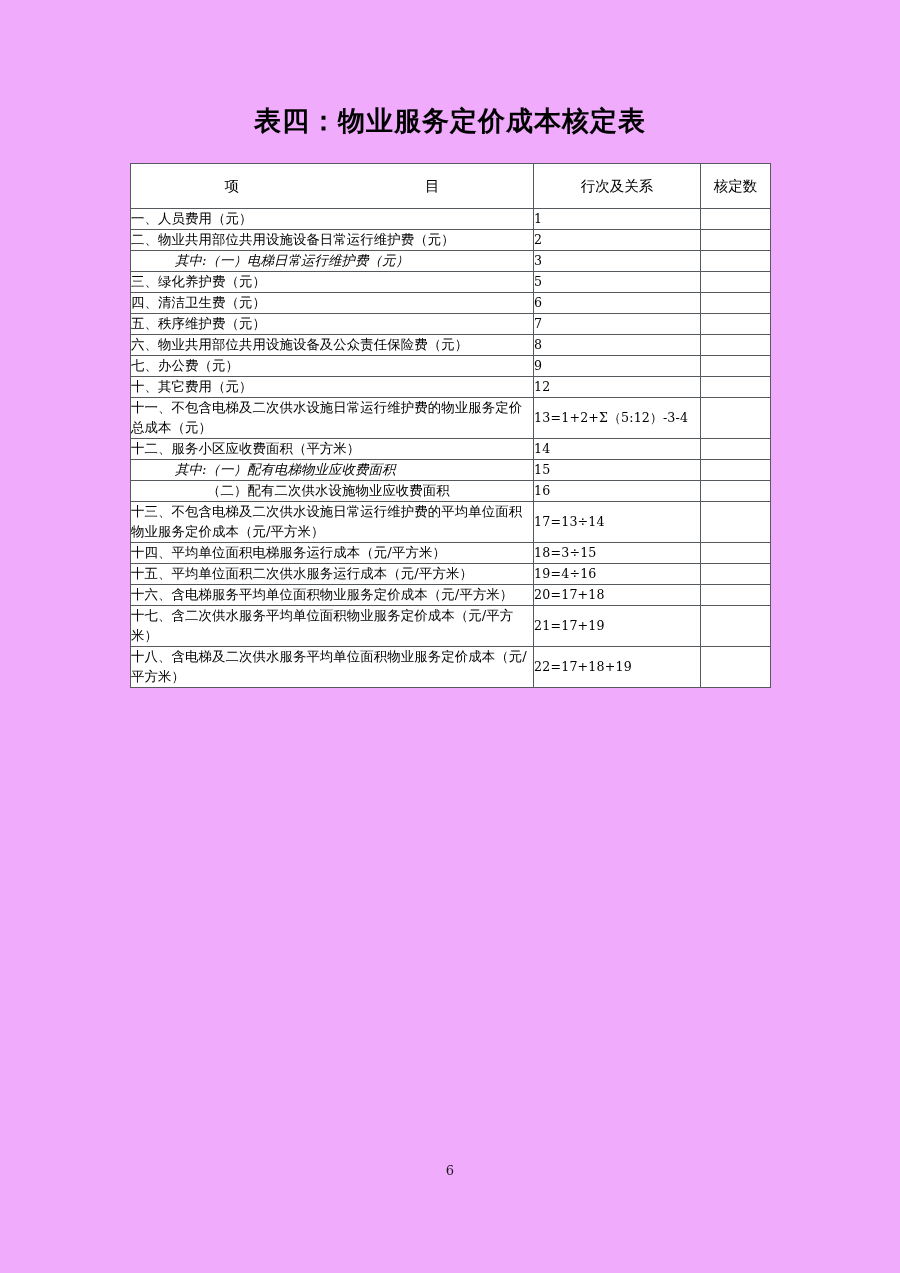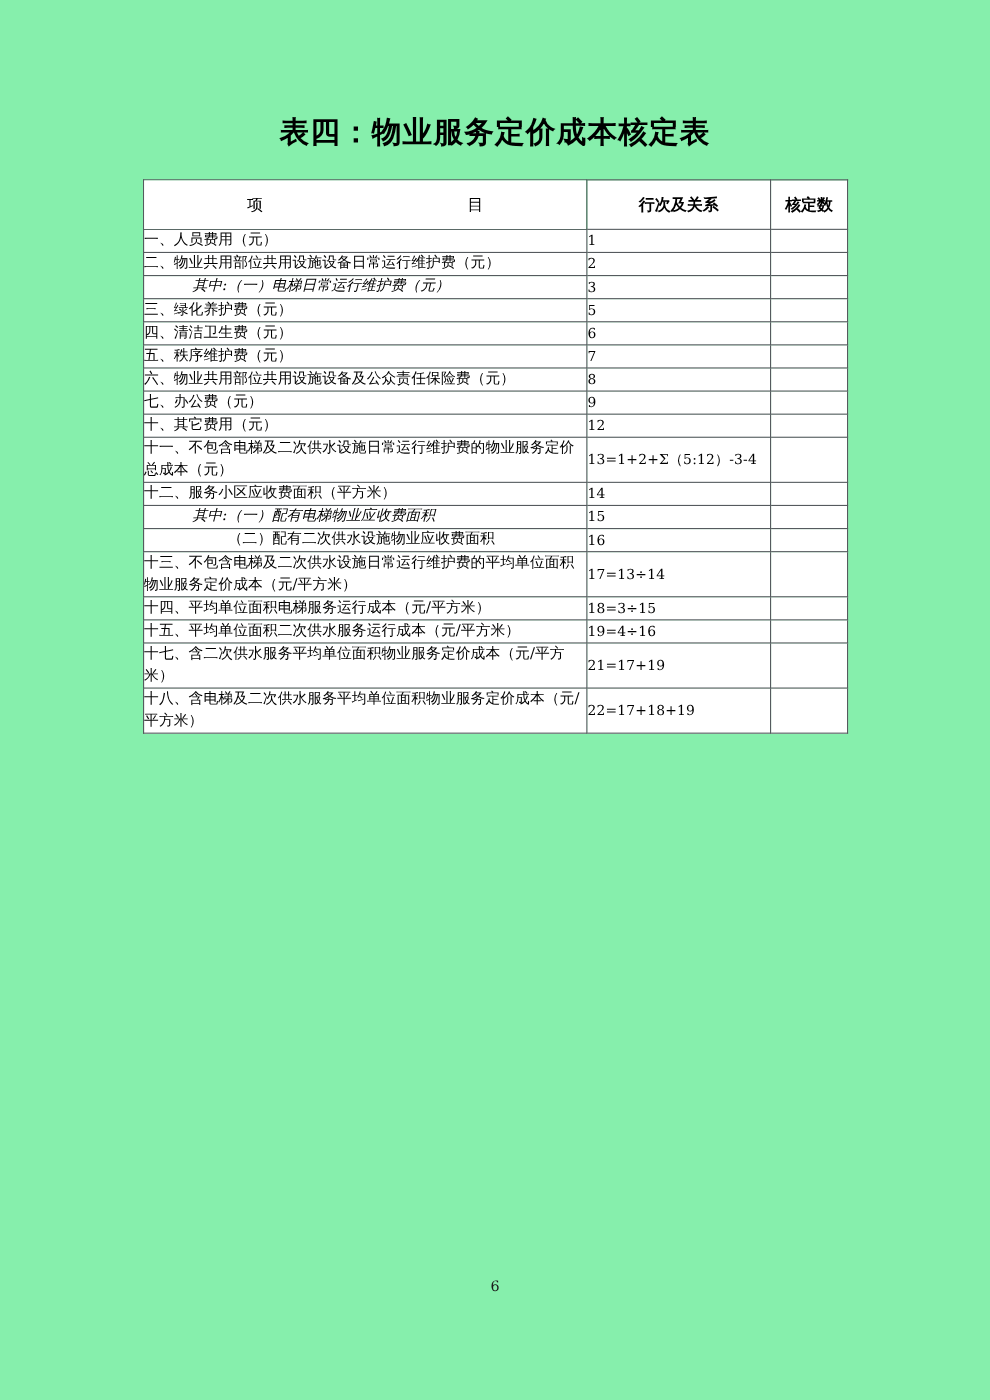--- a/index.html
+++ b/index.html
@@ -16,21 +16,21 @@
     color: #000000;
     overflow: hidden;
   }
 
   .page {
     position: absolute;
     left: 0;
     top: 0;
     width: 900px;
     height: 1273px;
-    background: #86efac;
+    background: #f0abfc;
   }
 
   .doc-title {
     position: absolute;
     left: 0;
     top: 104px;
     width: 900px;
     text-align: center;
     font-size: 27px;
     font-weight: bold;
@@ -86,21 +86,21 @@
     margin-right: 186px;
   }
   .hdr-mu {
     font-size: 14.5px;
     font-weight: normal;
   }
   .hdr-cell {
     height: 44px;
     text-align: center;
     font-size: 14.5px;
-    font-weight: bold;
+    font-weight: normal;
   }
 
   
   td.item-cell {
     padding: 7px 9px 7px 11px;
     line-height: 20px;
     font-size: 13.4px;
     letter-spacing: 0.1px;
   }
 
@@ -231,20 +231,25 @@
             <td class="item-cell">十四、平均单位面积电梯服务运行成本（元/平方米）</td>
             <td class="line-cell">18=3÷15</td>
             <td class="value-cell"></td>
           </tr>
           <tr>
             <td class="item-cell">十五、平均单位面积二次供水服务运行成本（元/平方米）</td>
             <td class="line-cell">19=4÷16</td>
             <td class="value-cell"></td>
           </tr>
           <tr>
+            <td class="item-cell">十六、含电梯服务平均单位面积物业服务定价成本（元/平方米）</td>
+            <td class="line-cell">20=17+18</td>
+            <td class="value-cell"></td>
+          </tr>
+          <tr>
             <td class="item-cell">十七、含二次供水服务平均单位面积物业服务定价成本（元/平方米）</td>
             <td class="line-cell">21=17+19</td>
             <td class="value-cell"></td>
           </tr>
           <tr>
             <td class="item-cell">十八、含电梯及二次供水服务平均单位面积物业服务定价成本（元/平方米）</td>
             <td class="line-cell">22=17+18+19</td>
             <td class="value-cell"></td>
           </tr>
         </tbody>

